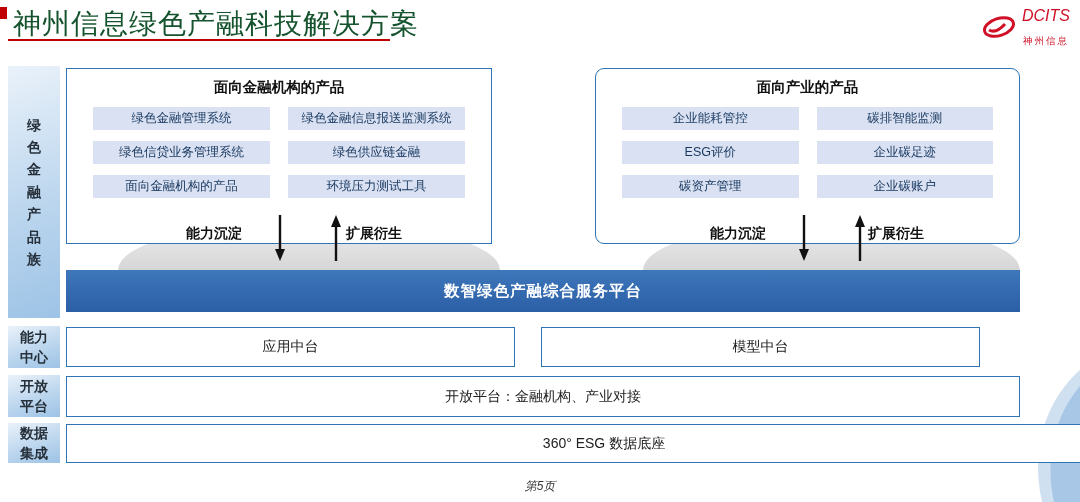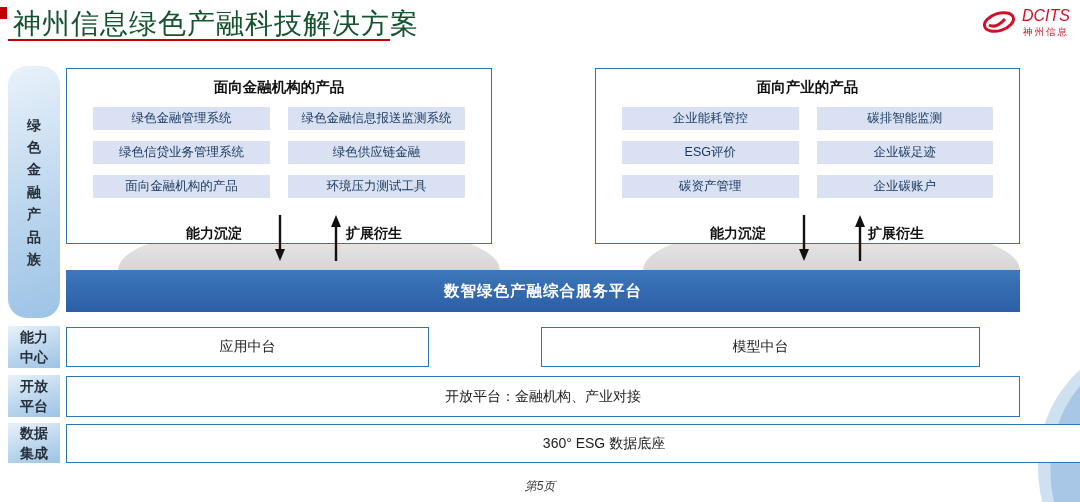--- a/index.html
+++ b/index.html
@@ -7,39 +7,39 @@
          font-family:"Liberation Sans","DejaVu Sans",sans-serif;}
 
   
   .corner-sq{position:absolute;left:0;top:7px;width:7px;height:12px;background:#C00000;}
   .slide-title{position:absolute;left:13px;top:5px;font-size:28px;font-weight:normal;color:#14532d;letter-spacing:1px;}
   .title-underline{position:absolute;left:8px;top:39px;width:382px;height:2px;background:#C00000;}
   .logo{position:absolute;right:10px;top:8px;display:flex;align-items:center;gap:5px;}
   .logo-mark{width:36px;height:28px;}
   .logo-text{display:flex;flex-direction:column;align-items:center;line-height:1;}
   .logo-brand{font-size:16px;font-weight:normal;font-style:italic;color:#d01027;}
-  .logo-name{font-size:9.5px;color:#d01027;letter-spacing:2px;margin-top:3px;}
+  .logo-name{font-size:9.5px;color:#d01027;letter-spacing:2px;margin-top:12px;}
 
   
   .side-label{position:absolute;left:8px;width:52px;
       background:linear-gradient(160deg,#eaf2fa 0%,#bcd6ee 55%,#9dc3e6 100%);
       display:flex;align-items:center;justify-content:center;
       font-weight:bold;color:#26303a;font-size:14px;}
   .side-label .txt{width:32px;text-align:center;word-break:break-all;line-height:1.45;}
   .side-label.tall .txt{width:16px;line-height:1.6;}
-  .sl-0{top:66px;height:252px;border-radius:19px;}
+  .sl-0{top:66px;height:252px;}
   .sl-1{top:326px;height:42px;}
   .sl-2{top:375px;height:42px;}
   .sl-3{top:423px;height:40px;}
 
   
   .pbox{position:absolute;top:68px;height:176px;background:#fff;border:1.6px solid #2E75B6;
         box-sizing:border-box;z-index:2;}
   .pbox.finance{left:66px;width:426px;}
-  .pbox.industry{left:595px;width:425px;}
+  .pbox.industry{left:595px;width:425px;border-radius:9px;}
   .pbox-title{text-align:center;font-weight:bold;font-size:14.5px;color:#111;margin:9px 0 10px;}
   .pgrid{display:grid;grid-template-columns:1fr 1fr;gap:11px 18px;padding:0 26px;}
   .pill{height:23px;background:#d9e1f2;color:#17375f;font-size:12.5px;
         display:flex;align-items:center;justify-content:center;white-space:nowrap;}
 
   
   .dome{position:absolute;top:221px;height:49px;z-index:0;
         background:linear-gradient(180deg,#efefef,#d6d6d6);
         border-radius:50% 50% 0 0 / 100% 100% 0 0;}
   .dome.left{left:118px;width:382px;}
@@ -51,21 +51,21 @@
 
   
   .platform{position:absolute;left:66px;top:270px;width:954px;height:42px;z-index:2;
       background:linear-gradient(180deg,#3e77bb 0%,#2b5fa6 100%);
       color:#fff;font-weight:bold;font-size:15.5px;letter-spacing:1px;
       display:flex;align-items:center;justify-content:center;}
 
   
   .rowbox{position:absolute;background:#fff;border:1.6px solid #2E75B6;box-sizing:border-box;
       display:flex;align-items:center;justify-content:center;font-size:14px;color:#222;z-index:2;}
-  .rb-app{left:66px;top:327px;width:363px;height:40px;}
+  .rb-app{left:66px;top:327px;width:449px;height:40px;}
   .rb-model{left:541px;top:327px;width:439px;height:40px;}
   .rb-open{left:66px;top:376px;width:954px;height:41px;}
   .rb-data{left:66px;top:424px;width:1076px;height:39px;}
 
   
   .page-num{position:absolute;left:0;right:0;top:478px;text-align:center;
       font-size:12px;font-style:italic;color:#333;}
   .swoosh{position:absolute;right:0;bottom:0;width:72px;height:132px;z-index:1;}
 </style>
 </head>

